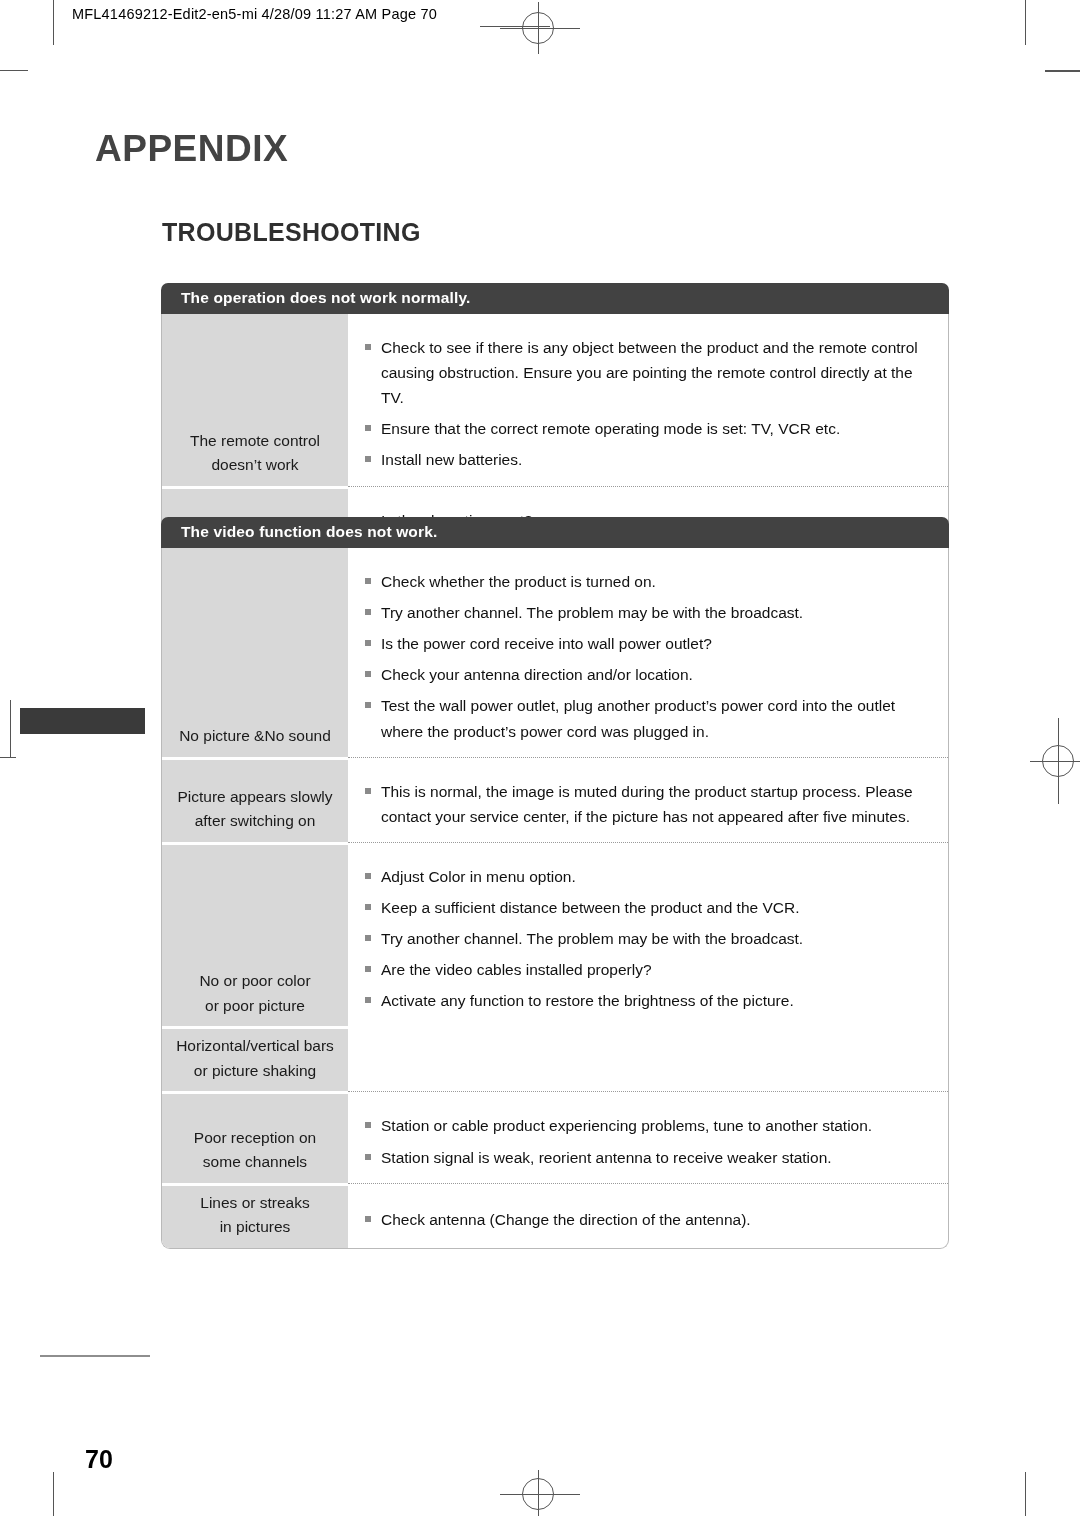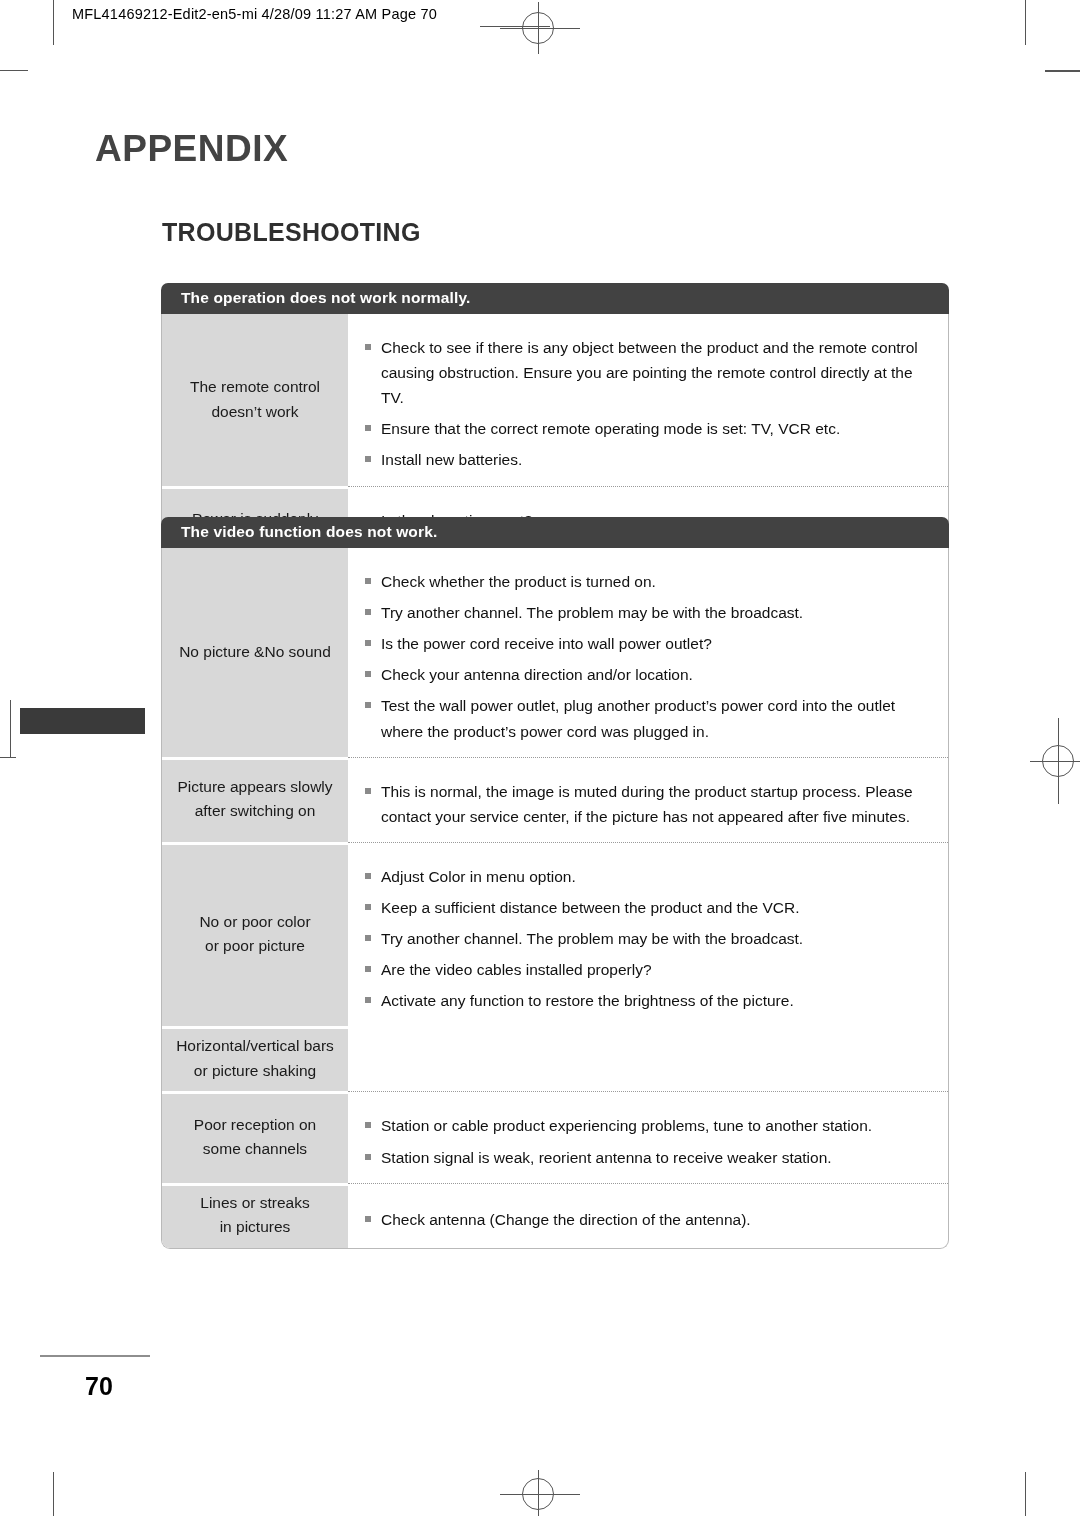--- a/index.html
+++ b/index.html
@@ -100,21 +100,21 @@
     position: absolute;
     left: 40px;
     top: 1355px;
     width: 110px;
     height: 2px;
     background: #8e8e8e;
   }
   .pagenum {
     position: absolute;
     left: 85px;
-    top: 1372px;
+    top: 1445px;
     font-size: 25px;
     font-weight: bold;
     color: #000;
   }
 
   
   .tbl {
     position: absolute;
     left: 161px;
     width: 788px;
@@ -156,21 +156,21 @@
   .cell-label {
     width: 186px;
     flex: 0 0 186px;
     background: #d8d8d8;
     color: #1a1a1a;
     font-size: 15.5px;
     line-height: 1.58;
     text-align: center;
     display: flex;
     flex-direction: column;
-    justify-content: center;
+    justify-content: flex-end;
     align-items: center;
     padding: 8px 6px;
     box-sizing: border-box;
     position: relative;
   }
   .cell-label .lbl-line { display: block; white-space: nowrap; }
   .cell-items {
     flex: 1 1 auto;
     padding: 18px 14px 10px 16px;
     box-sizing: border-box;

